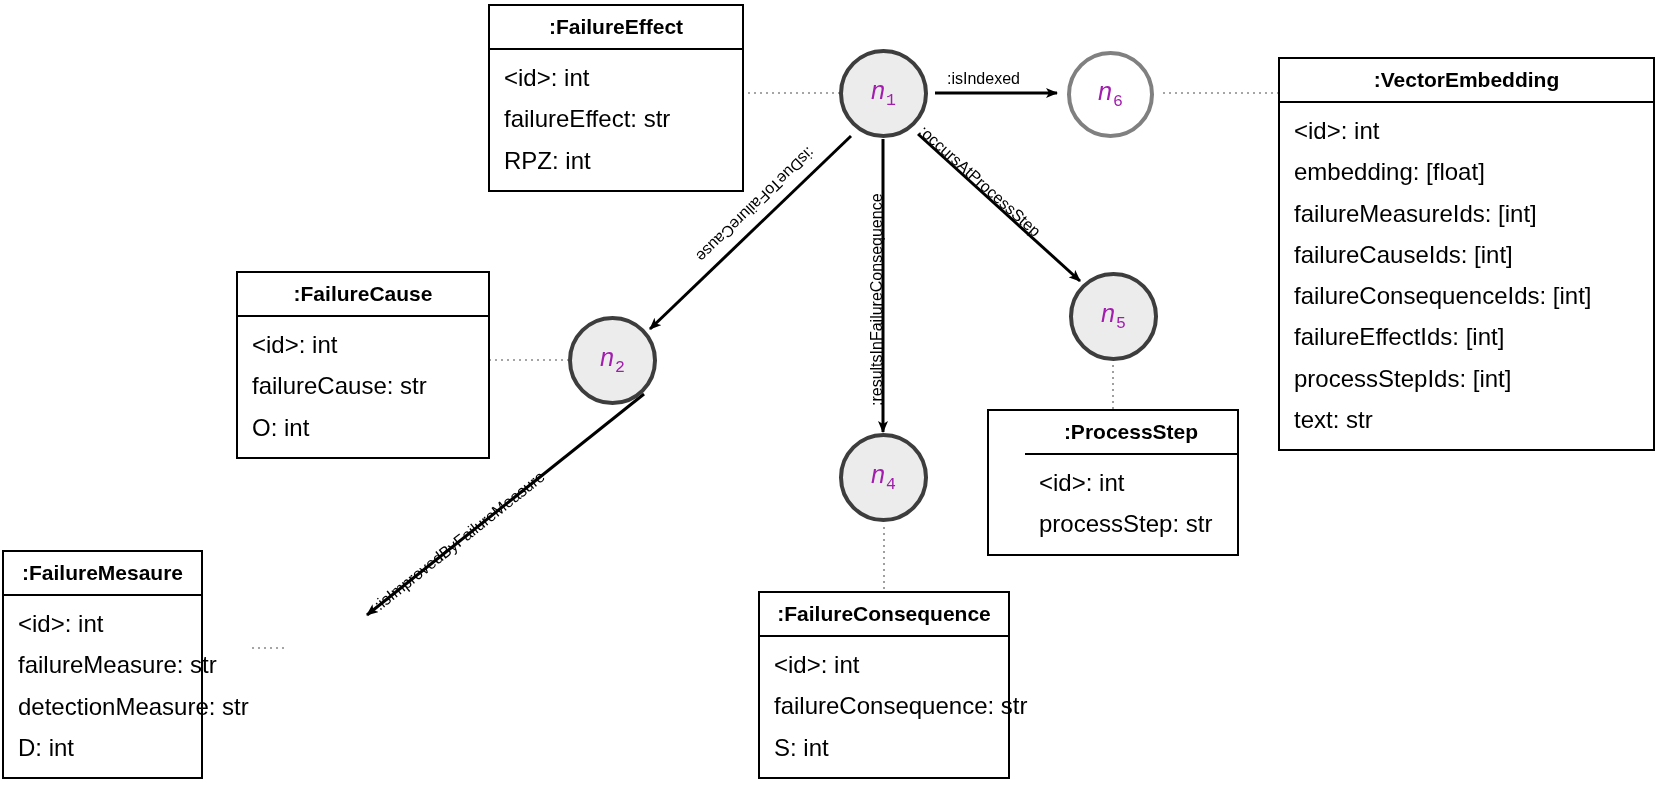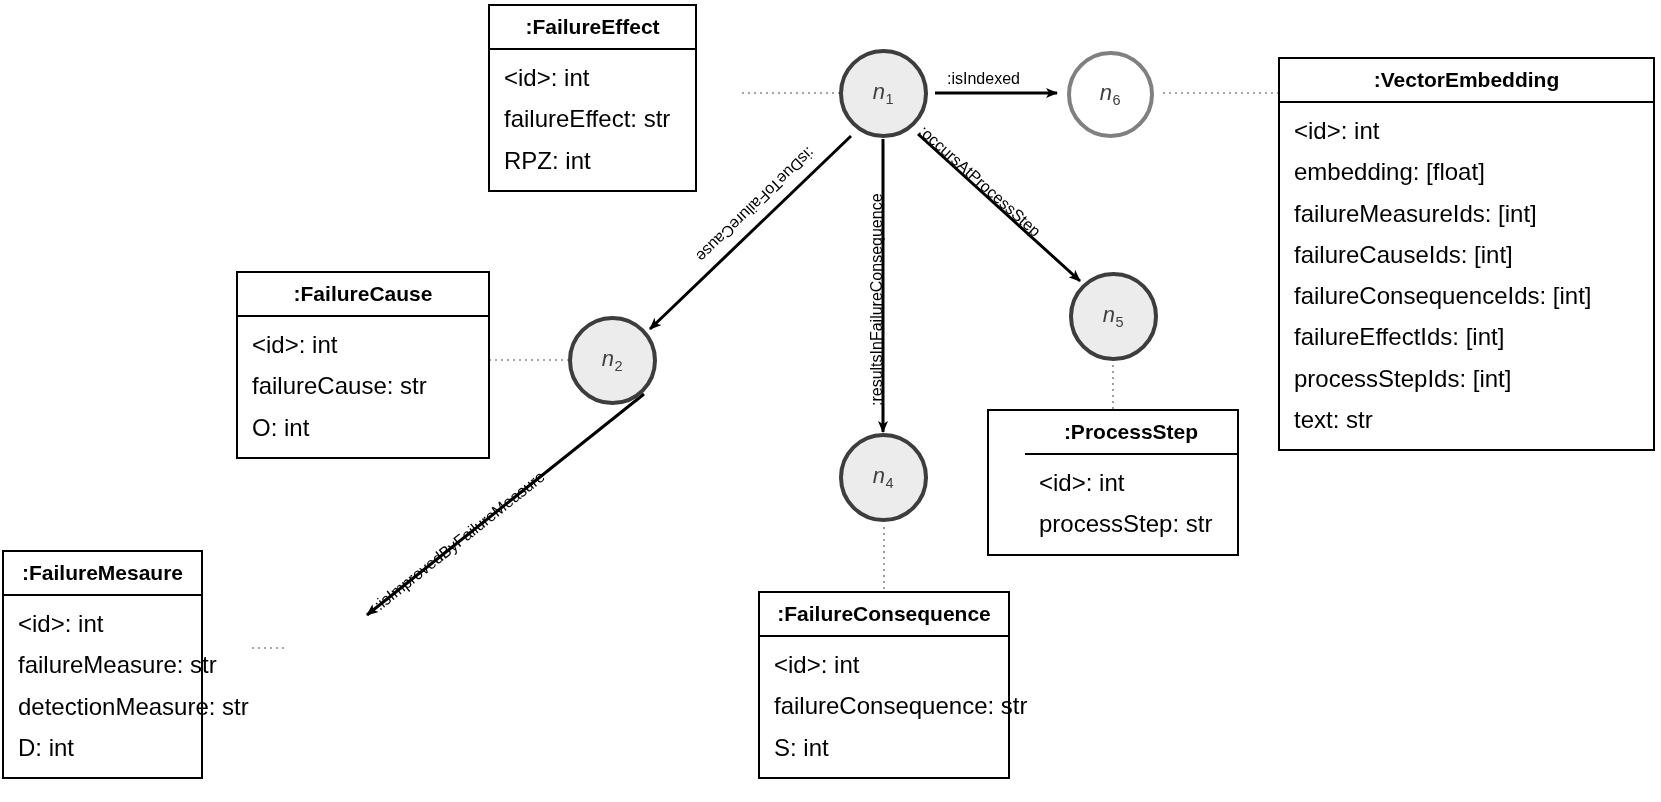--- a/index.html
+++ b/index.html
@@ -51,24 +51,24 @@
   
   .node {
     position: absolute;
     border-radius: 50%;
     box-sizing: border-box;
     display: flex;
     align-items: center;
     justify-content: center;
   }
   .node .nlabel {
-    font-family: Liberation Sans, sans-serif;
+    font-family: Liberation Mono, monospace;
     font-style: italic;
-    font-size: 22px;
-    color: #404040;
+    font-size: 25px;
+    color: #a21caf;
     letter-spacing: 0.5px;
   }
   .node .nlabel sub {
     font-size: 0.66em;
     font-style: normal;
   }
   .node-dark {
     background: #ececec;
     border: 4px solid #3d3d3d;
   }
@@ -135,21 +135,21 @@
   </div>
 
   <div class="node node-dark" style="left:1069px; top:272px; width:89px; height:89px;">
     <span class="nlabel">n<sub>5</sub></span>
   </div>
 
   <div class="node node-light" style="left:1067px; top:51px; width:87px; height:87px;">
     <span class="nlabel">n<sub>6</sub></span>
   </div>
 
-  <div class="umlbox" style="left:488px; top:4px; width:209px;">
+  <div class="umlbox" style="left:488px; top:4px; width:256px;">
     <div class="title">:FailureEffect</div>
     <div class="attrs">
       <div class="attr">&lt;id&gt;: int</div>
       <div class="attr">failureEffect: str</div>
       <div class="attr">RPZ: int</div>
     </div>
   </div>
 
   <div class="umlbox" style="left:1278px; top:57px; width:377px;">
     <div class="title">:VectorEmbedding</div>

